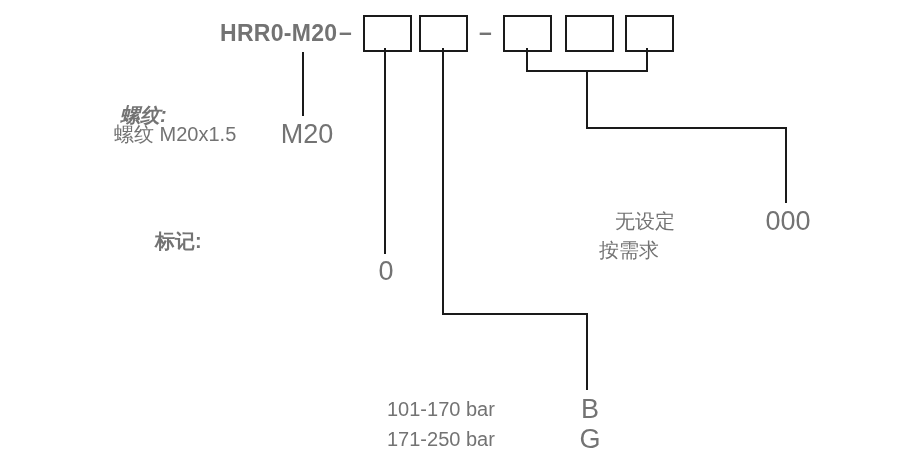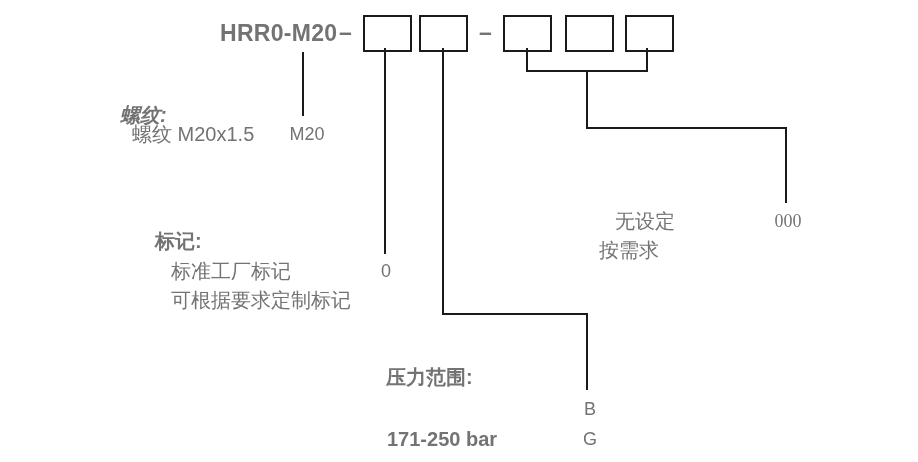--- a/index.html
+++ b/index.html
@@ -60,21 +60,21 @@
     white-space: nowrap;
   }
   .label {
     position: absolute;
     font-size: 20px;
     line-height: 23px;
     white-space: nowrap;
   }
   .value {
     position: absolute;
-    font-size: 18px;
+    font-size: 27px;
     line-height: 23px;
     white-space: nowrap;
     transform: translateX(-50%);
   }
 </style>
 </head>
 <body>
 
 <div class="canvas">
 
@@ -94,30 +94,28 @@
   <div class="line" style="left:442px; top:313px; width:146px; height:2px;"></div>
   <div class="line" style="left:586px; top:313px; width:2px;   height:77px;"></div>
   <div class="line" style="left:526px; top:48px;  width:2px;   height:24px;"></div>
   <div class="line" style="left:646px; top:48px;  width:2px;   height:24px;"></div>
   <div class="line" style="left:526px; top:70px;  width:122px; height:2px;"></div>
   <div class="line" style="left:586px; top:70px;  width:2px;   height:59px;"></div>
   <div class="line" style="left:586px; top:127px; width:201px; height:2px;"></div>
   <div class="line" style="left:785px; top:127px; width:2px;   height:76px;"></div>
 
   <div class="heading" style="left:120px; top:104px;font-style:italic;">螺纹:</div>
-  <div class="label" style="left:132px; top:123px;text-align:center;">螺纹 M20x1.5</div>
+  <div class="label" style="left:114px; top:123px;text-align:center;">螺纹 M20x1.5</div>
   <div class="value" style="left:307px; top:123px;">M20</div>
 
   <div class="heading" style="left:155px; top:230px;">标记:</div>
-  <div class="label" style="left:171px; top:260px;">标准工厂标记</div>
   <div class="value" style="left:386px; top:260px;">0</div>
-  <div class="label" style="left:171px; top:289px;">可根据要求定制标记</div>
 
-  <div class="heading" style="left:386px; top:366px;">压力范围:</div>
+  <div class="label" style="left:387px; top:398px;">101-170 bar</div>
   <div class="value" style="left:590px; top:398px;">B</div>
-  <div class="label" style="left:387px; top:428px;font-weight:bold;">171-250 bar</div>
+  <div class="label" style="left:387px; top:428px;">171-250 bar</div>
   <div class="value" style="left:590px; top:428px;">G</div>
 
   <div class="label" style="left:615px; top:210px;">无设定</div>
-  <div class="value" style="left:788px; top:210px;font-family:Liberation Serif, serif;">000</div>
+  <div class="value" style="left:788px; top:210px;">000</div>
   <div class="label" style="left:599px; top:239px;font-family:Liberation Serif, serif;">按需求</div>
 
 </div>
 
 </body></html>

